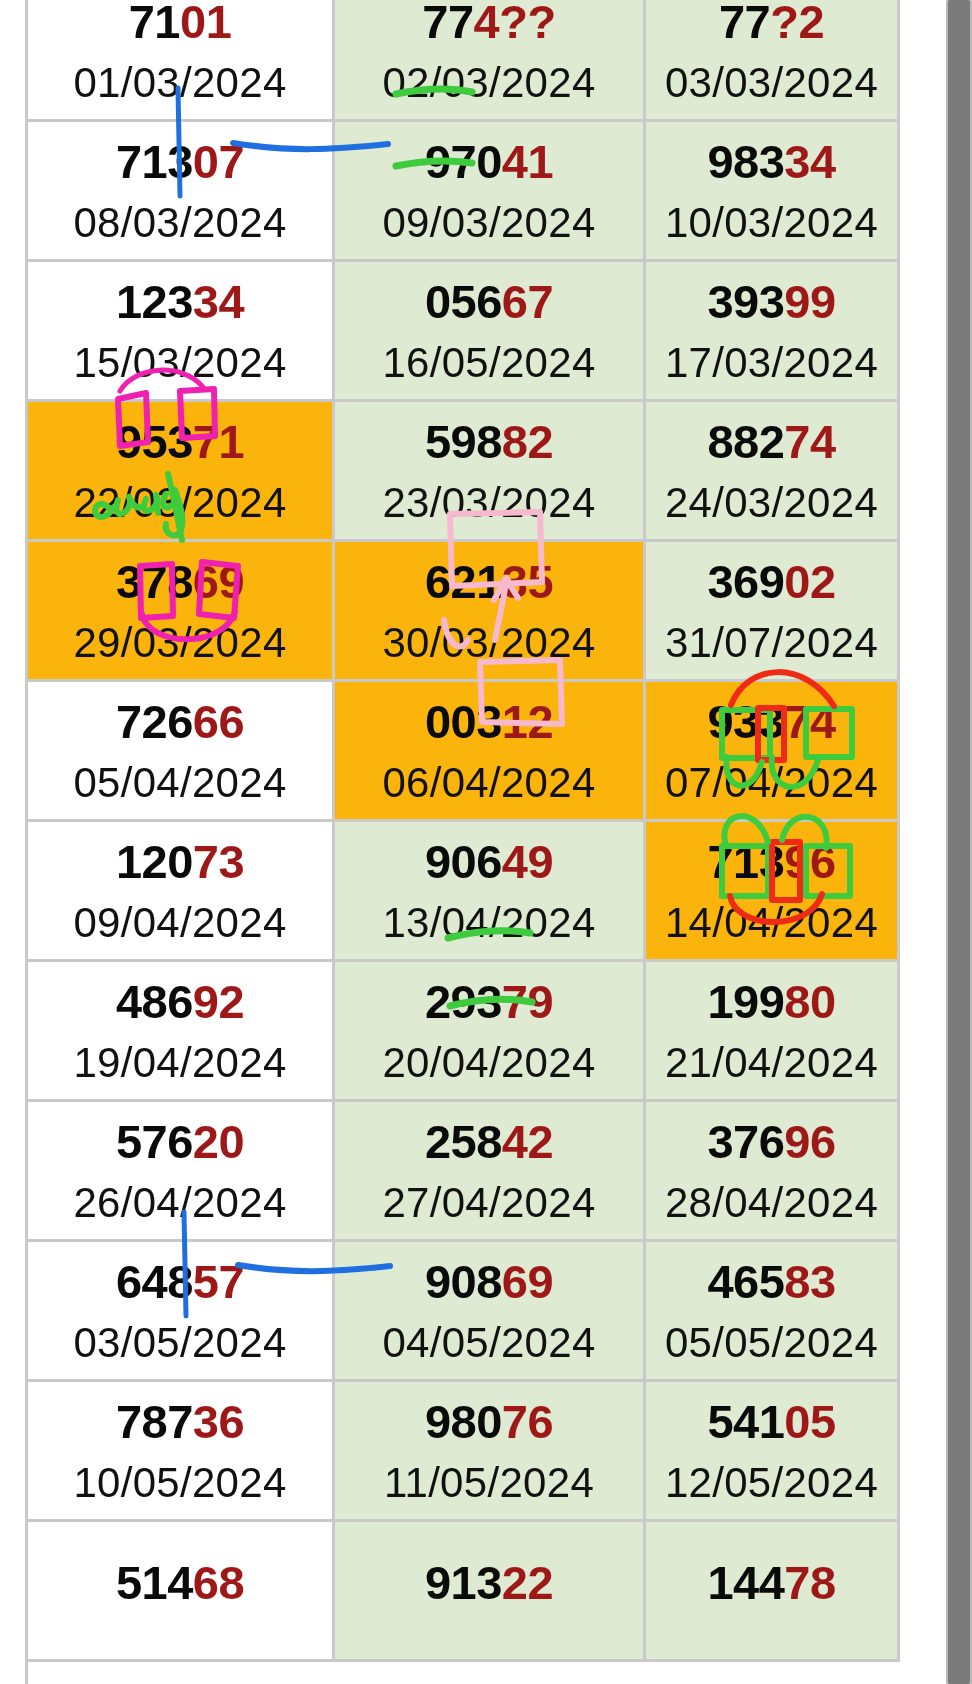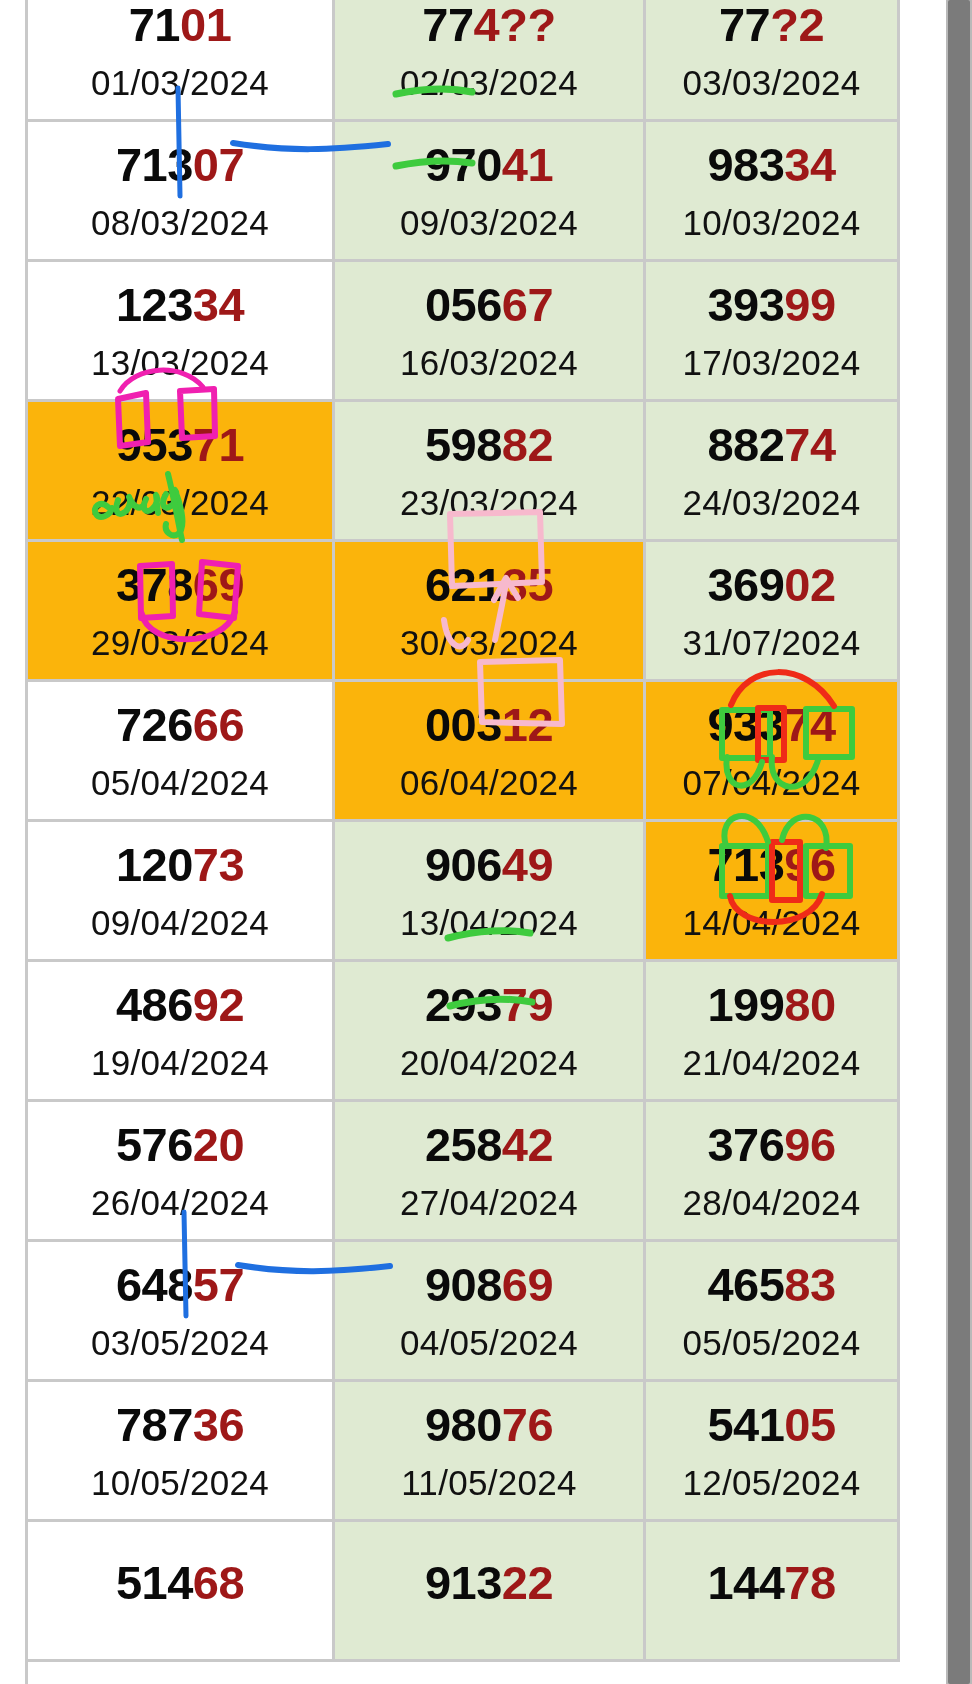--- a/index.html
+++ b/index.html
@@ -52,21 +52,21 @@
     letter-spacing:-0.5px;
     line-height:1;
     color:#0a0a0a;
     margin-bottom:17px;
     white-space:nowrap;
     position:relative; z-index:2;
   }
   .num .tail { color:#9e1818; }
   .date {
     display:block;
-    font-size:35px;
+    font-size:42px;
     font-weight:400;
     line-height:1;
     color:#111;
     letter-spacing:0.3px;
     white-space:nowrap;
     position:relative; z-index:2;
   }
 
   
   .anno {
@@ -138,25 +138,25 @@
             </td>
             <td class="cell bg-green">
               <span class="num"><span>983</span><span class="tail">34</span></span>
               <span class="date">10/03/2024</span>
             </td>
           </tr>
           <tr>
             <td class="cell bg-white"></td>
             <td class="cell bg-white">
               <span class="num"><span>123</span><span class="tail">34</span></span>
-              <span class="date">13/03/2024</span>
+              <span class="date">15/03/2024</span>
             </td>
             <td class="cell bg-green">
               <span class="num"><span>056</span><span class="tail">67</span></span>
-              <span class="date">16/03/2024</span>
+              <span class="date">16/05/2024</span>
             </td>
             <td class="cell bg-green">
               <span class="num"><span>393</span><span class="tail">99</span></span>
               <span class="date">17/03/2024</span>
             </td>
           </tr>
           <tr>
             <td class="cell bg-white"></td>
             <td class="cell bg-orange">
               <span class="num"><span>953</span><span class="tail">71</span></span>

